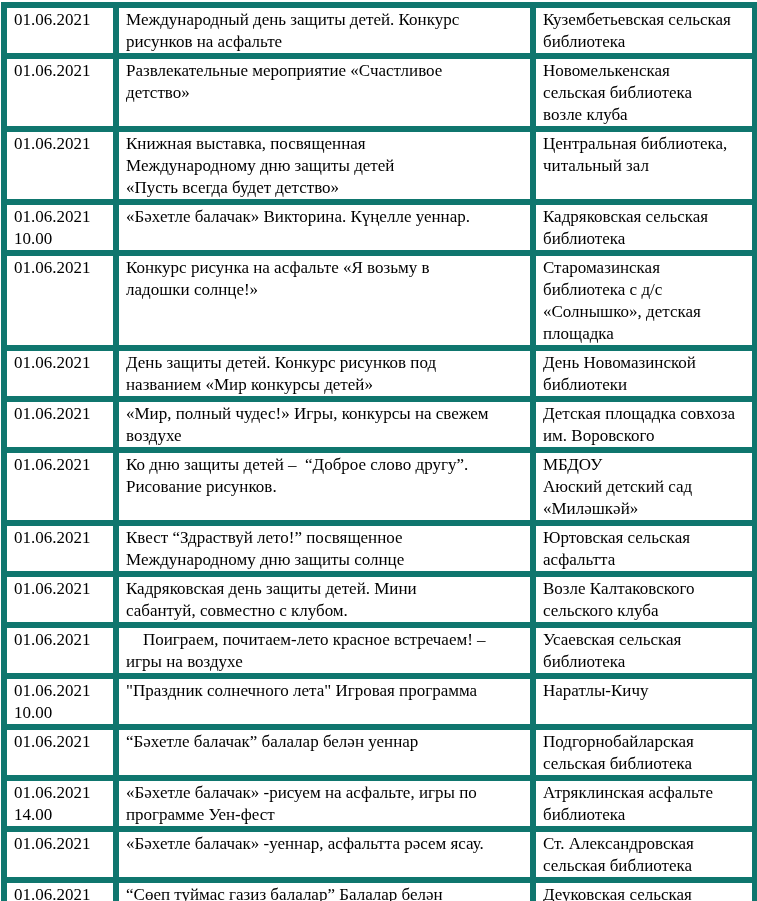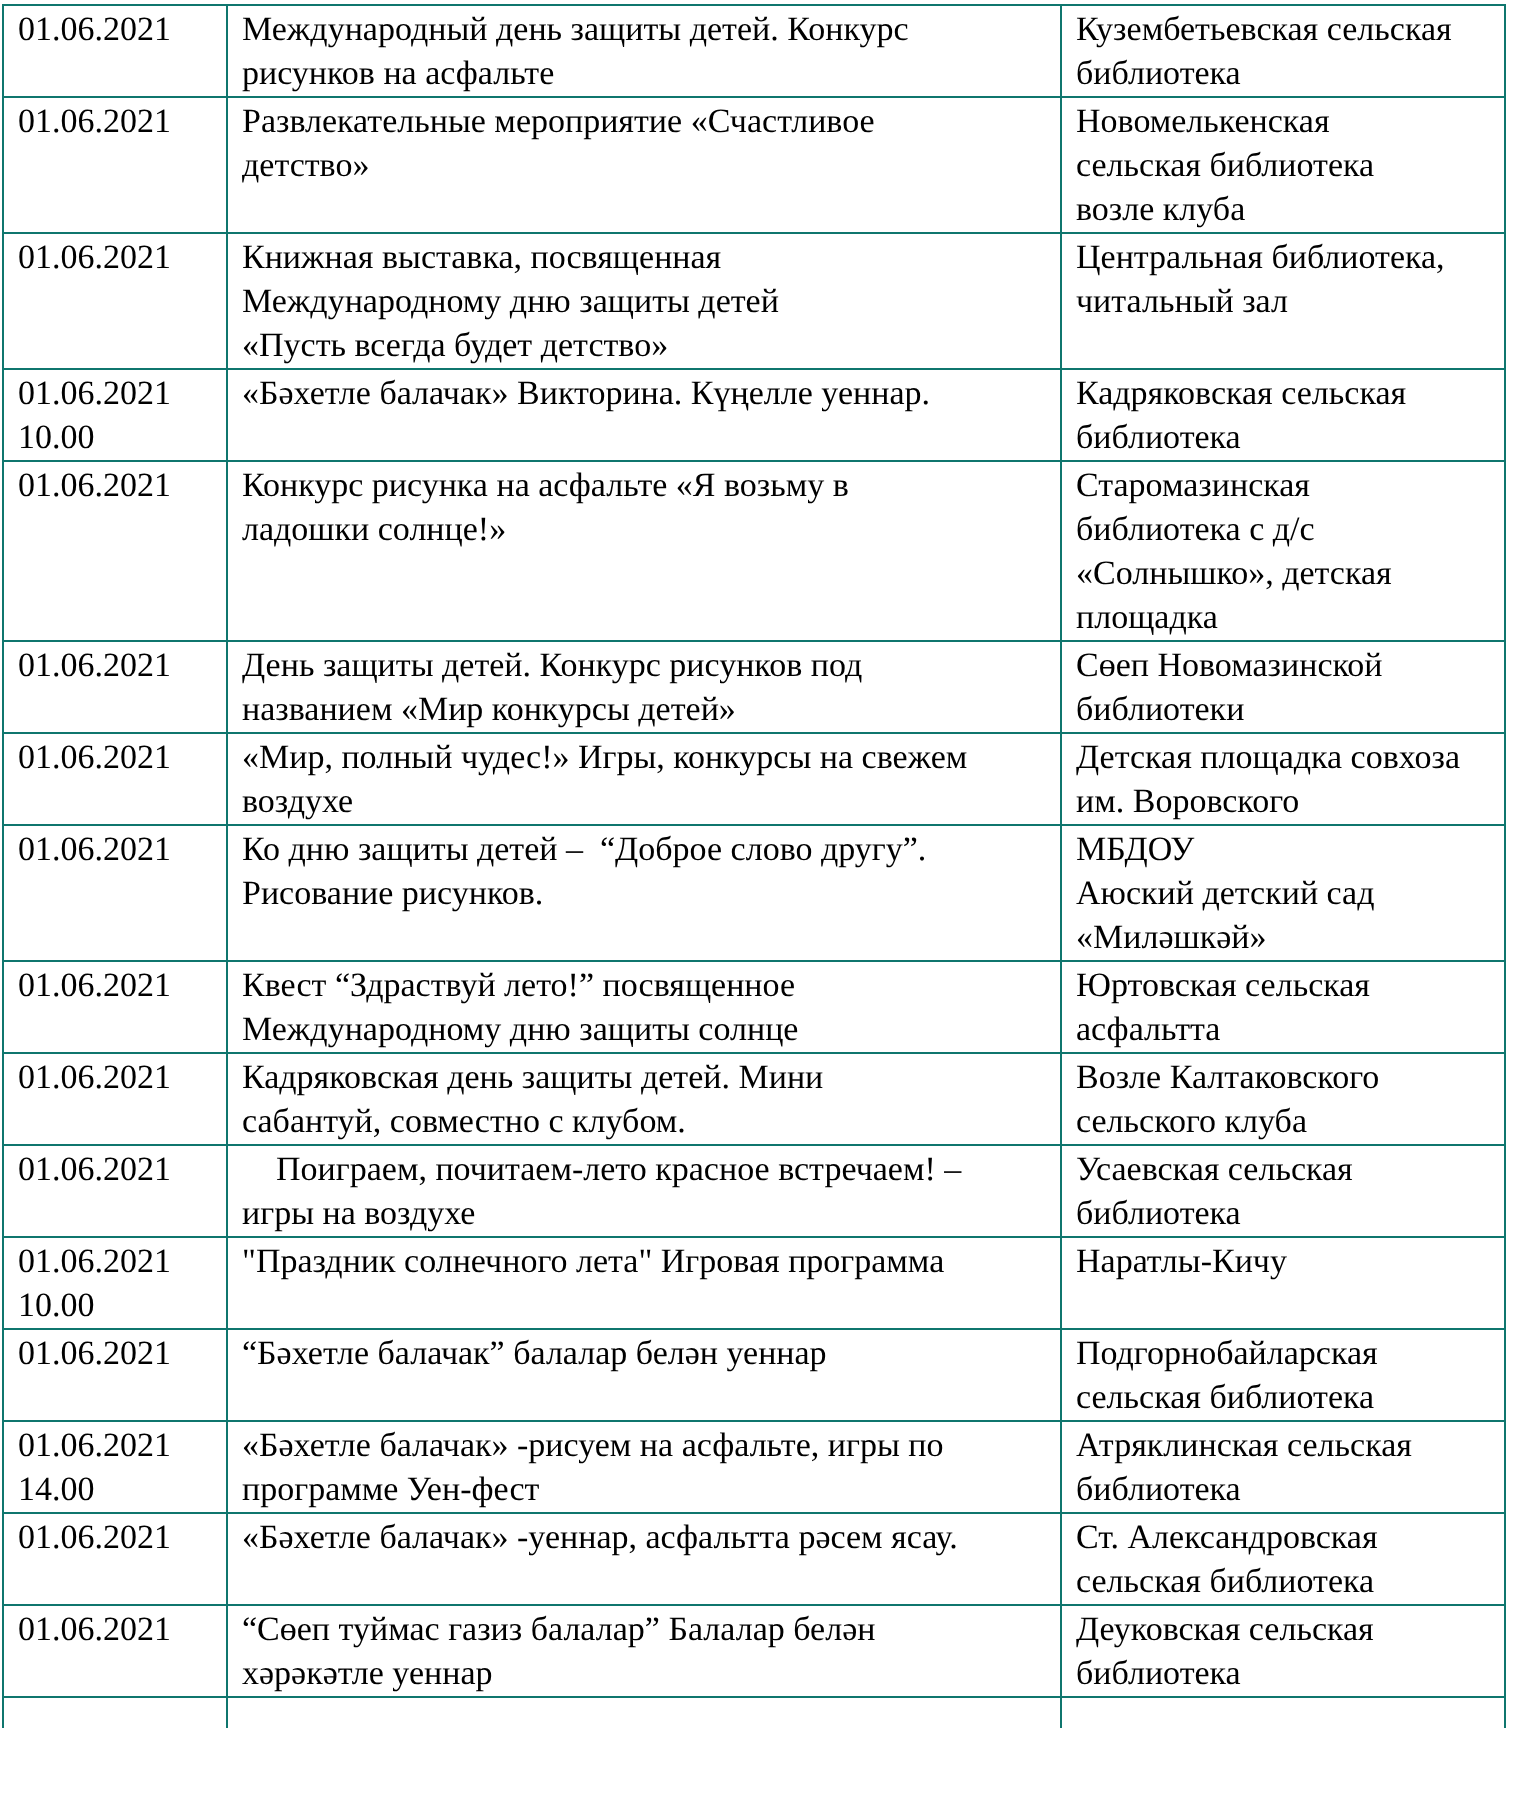--- a/index.html
+++ b/index.html
@@ -17,21 +17,21 @@
   table.events {
     border-collapse: collapse;
     table-layout: fixed;
     width: 751px;
     margin: 2px 0 0 1px;
   }
   table.events col.c-date { width: 112px; }
   table.events col.c-desc { width: 417px; }
   table.events col.c-loc  { width: 222px; }
   table.events td {
-    border: 1px solid #0f766e;
+    border: 6px solid #0f766e;
     vertical-align: top;
     padding: 1px 6px 0 7px;
     font-size: 17px;
     line-height: 22px;
     white-space: pre-wrap;       
     word-wrap: break-word;
   }
   table.events tr.partial-row td {
     height: 14px;                 
     border-bottom: none;
@@ -84,21 +84,21 @@
 ладошки солнце!»</td>
         <td>Старомазинская
 библиотека с д/с
 «Солнышко», детская
 площадка</td>
       </tr>
       <tr>
         <td>01.06.2021</td>
         <td>День защиты детей. Конкурс рисунков под
 названием «Мир конкурсы детей»</td>
-        <td>Сөеп Новомазинской
+        <td>День Новомазинской
 библиотеки</td>
       </tr>
       <tr>
         <td>01.06.2021</td>
         <td>«Мир, полный чудес!» Игры, конкурсы на свежем
 воздухе</td>
         <td>Детская площадка совхоза
 им. Воровского</td>
       </tr>
       <tr>
@@ -140,21 +140,21 @@
         <td>01.06.2021</td>
         <td>“Бәхетле балачак” балалар белән уеннар</td>
         <td>Подгорнобайларская
 сельская библиотека</td>
       </tr>
       <tr>
         <td>01.06.2021
 14.00</td>
         <td>«Бәхетле балачак» -рисуем на асфальте, игры по
 программе Уен-фест</td>
-        <td>Атряклинская сельская
+        <td>Атряклинская асфальте
 библиотека</td>
       </tr>
       <tr>
         <td>01.06.2021</td>
         <td>«Бәхетле балачак» -уеннар, асфальтта рәсем ясау.</td>
         <td>Ст. Александровская
 сельская библиотека</td>
       </tr>
       <tr>
         <td>01.06.2021</td>

